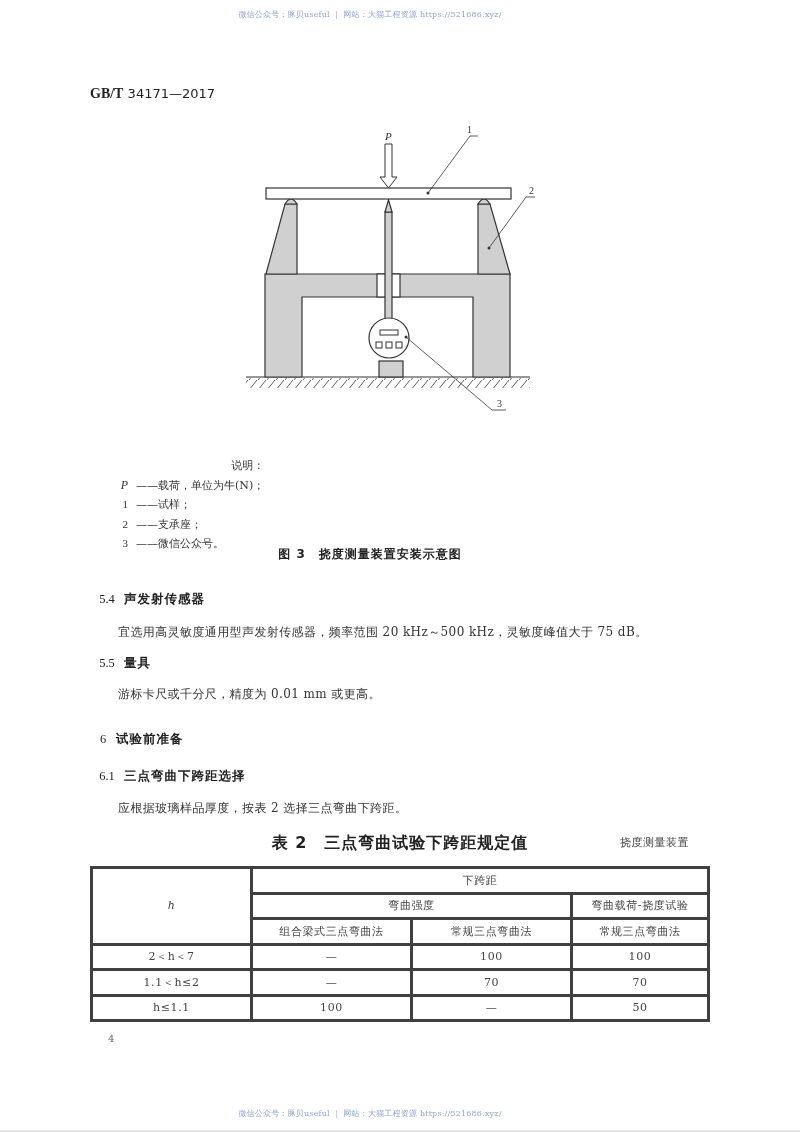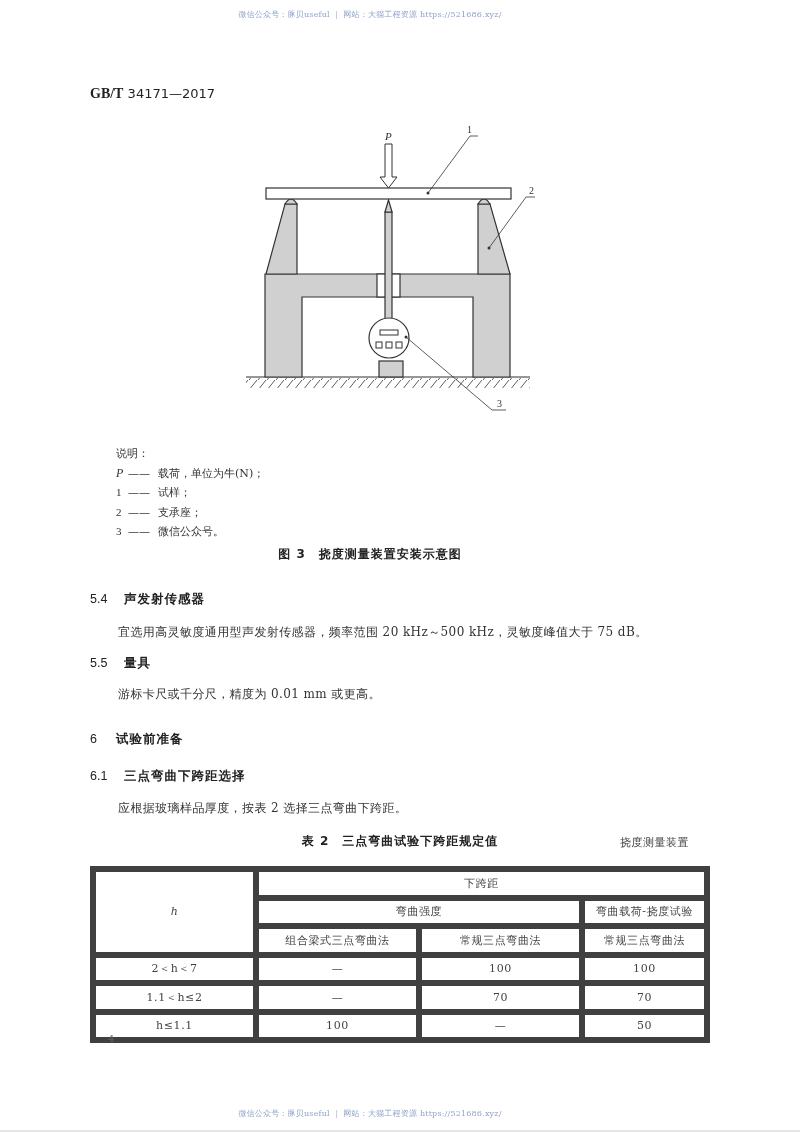--- a/index.html
+++ b/index.html
@@ -7,37 +7,37 @@
          font-family: "DejaVu Serif", "Liberation Serif", serif; color: #222; }
   .wm { position: absolute; left: 0; width: 740px; text-align: center;
         font-size: 8px; color: #8fa3c9; font-family: "DejaVu Serif", serif; letter-spacing: 0.2px; }
   .wm-top { top: 9px; }
   .wm-bot { top: 1108px; }
   .bottom-rule { position: absolute; left: 0; top: 1130px; width: 800px; height: 2px; background: #e6e6e6; }
   .std-code { position: absolute; left: 90px; top: 86px; font-size: 13px; color: #222;
               font-family: "DejaVu Sans", sans-serif; }
   .std-code b { font-family: "Liberation Serif", serif; font-weight: bold; font-size: 14px; }
   .figure { position: absolute; left: 240px; top: 120px; width: 320px; height: 300px; }
-  .legend { position: absolute; left: 116px; top: 444px; font-size: 11px; line-height: 19.5px; color: #333; }
+  .legend { position: absolute; left: 116px; top: 456px; font-size: 11px; line-height: 19.5px; color: #333; text-align: right; }
   .legend .row { display: flex; }
   .legend .key { width: 12px; font-family: "Liberation Serif", serif; }
   .legend .key.it { font-style: italic; font-size: 12px; }
   .legend .dash { width: 30px; }
   .caption { position: absolute; left: 0; width: 740px; top: 546px; text-align: center;
              font-family: "DejaVu Sans", sans-serif; font-weight: bold; font-size: 12px; letter-spacing: 1px; color: #222; }
-  .h { position: absolute; left: 90px; font-family: Liberation Sans, sans-serif; font-size: 12.5px; color: #222; }
+  .h { position: absolute; left: 90px; font-family: Liberation Serif, serif; font-size: 12.5px; color: #222; text-align: center; }
   .h .num { display: inline-block; width: 34px; }
   .h .ttl { font-weight: bold; letter-spacing: 1px; }
   .p { position: absolute; left: 118px; font-size: 12px; color: #333; letter-spacing: 0.4px; }
   .tbl-title { position: absolute; left: 0; width: 800px; top: 833px; text-align: center;
-               font-family: "DejaVu Sans", sans-serif; font-weight: bold; font-size: 12px; letter-spacing: 1px; }
+               font-family: "DejaVu Sans", sans-serif; font-weight: bold; font-size: 16px; letter-spacing: 1px; }
   .tbl-unit { position: absolute; left: 620px; top: 835px; font-size: 11px; color: #444; letter-spacing: 0.5px; }
   table.t { position: absolute; left: 90px; top: 866px; width: 620px; border-collapse: collapse;
             font-size: 11px; color: #444; border: 1.5px solid #444; }
-  table.t td { border: 6px solid #404040; text-align: center; height: 22.5px; padding: 0; letter-spacing: 0.6px; }
+  table.t td { border: 3px solid #404040; text-align: center; height: 22.5px; padding: 0; letter-spacing: 0.6px; }
   table.t tr.last-head td { border-bottom: 1.5px solid #444; }
   .it { font-style: italic; }
   .page-no { position: absolute; left: 108px; top: 1033px; font-size: 10px; color: #666; }
 </style>
 </head>
 <body>
 
 <div class="wm wm-top">微信公众号：豚贝useful ｜ 网站：大猫工程资源 https://521686.xyz/</div>
 
 <div class="std-code">

